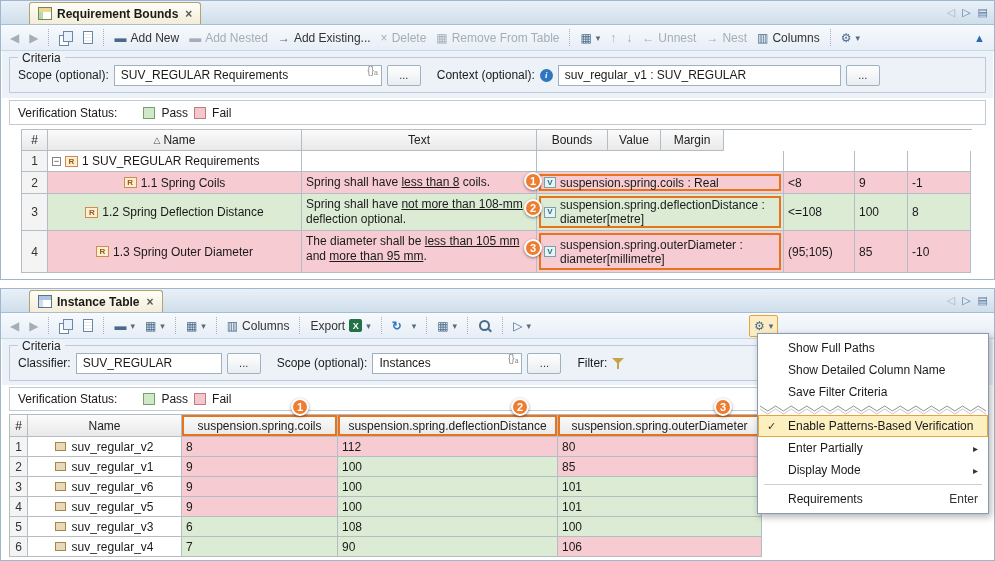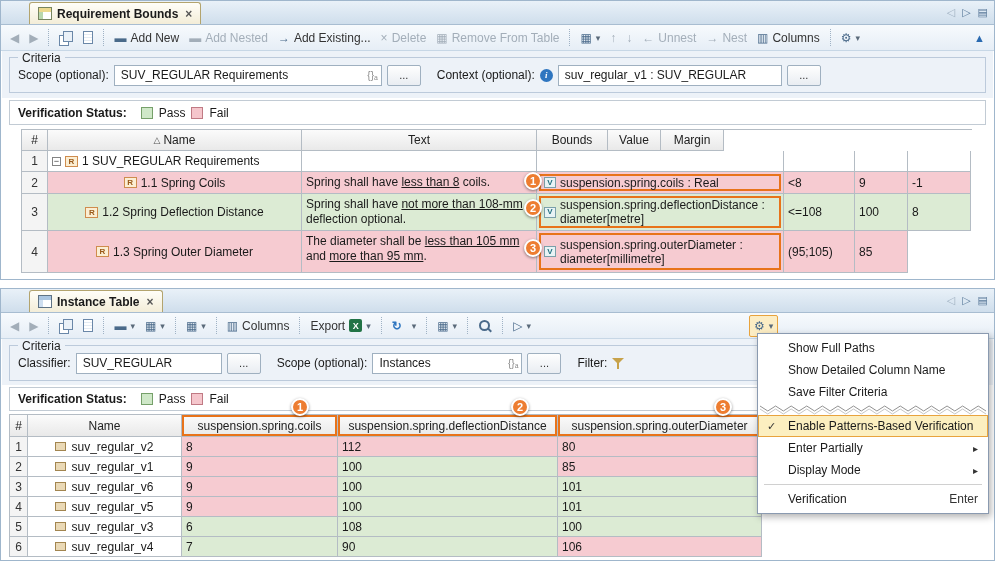--- a/index.html
+++ b/index.html
@@ -51,30 +51,30 @@
   .ic-inst { width: 11px; height: 9px; background: #ead9b6; border: 1px solid #a2854f; display: inline-block; }
   .ic-r { min-width: 13px; height: 11px; border: 1px solid #cf8c4e; background: #fbeed3; color: #9a5a1a; font-size: 8px; font-weight: bold; display: inline-flex; align-items: center; justify-content: center; }
   .ic-v { min-width: 12px; height: 11px; border: 1px solid #7aa0aa; background: #e8f3f5; color: #1f6f7f; font-size: 8px; font-weight: bold; display: inline-flex; align-items: center; justify-content: center; }
   .expander { width: 9px; height: 9px; border: 1px solid #848484; background: #fff; display: inline-flex; align-items: center; justify-content: center; font-size: 9px; line-height: 1; color: #333; }
 
   
   .zone { position: absolute; left: 1px; right: 1px; top: 50px; height: 47px; background: #edf2f8; }
   .criteria { position: absolute; left: 8px; right: 8px; top: 56px; height: 36px; border: 1px solid #bccadb; display: flex; align-items: center; padding: 0 8px; }
   .legend { position: absolute; top: -7px; left: 8px; background: #edf2f8; padding: 0 4px; color: #222; }
   .clab { margin-right: 5px; white-space: nowrap; }
-  .inputwrap { position: relative; display: inline-flex; align-items: center; }
+  .inputwrap { position: relative; display: inline-flex; align-items: flex-start; }
   .txtin { height: 21px; border: 1px solid #9fb0c0; background: #fff; padding: 0 20px 0 6px; font-family: "Liberation Sans", sans-serif; font-size: 12px; color: #1a1a1a; }
   .txtin.noicon { padding-right: 6px; }
   .braces { position: absolute; right: 4px; color: #8a8a8a; font-size: 10px; }
   .browse { width: 34px; height: 21px; margin-left: 5px; border: 1px solid #9fb0c0; border-radius: 2px; background: linear-gradient(#fefefe,#e9edf2); font-family: "Liberation Sans", sans-serif; font-size: 11px; color: #333; }
   .gap16 { width: 16px; } .gap10 { width: 10px; }
 
   
   .vstrip { position: absolute; left: 8px; right: 8px; height: 25px; border: 1px solid #c2cbd4; background: #fff; display: flex; align-items: center; padding: 0 8px; gap: 6px; }
-  .vlabel { font-weight: bold; margin-right: 8px; text-align: center; }
+  .vlabel { font-weight: normal; margin-right: 20px; text-align: center; }
   .swatch { width: 12px; height: 12px; display: inline-block; }
   .sw-pass { background: #cfe8c8; border: 1px solid #76a06a; }
   .sw-fail { background: #f5c6cc; border: 1px solid #c07a84; }
 
   
   .gtable { position: absolute; background: #fff; border-left: 1px solid #b4bcc4; border-top: 1px solid #b4bcc4; }
   .trow { display: flex; align-items: stretch; }
   .cell { border-right: 1px solid #b4bcc4; border-bottom: 1px solid #b4bcc4; padding: 1px 4px; display: flex; align-items: center; overflow: hidden; background: #fff; }
   .hcell { background: linear-gradient(#fbfbfb,#e9e9e9); justify-content: center; color: #222; }
   .numcell { background: #f4f4f4 !important; justify-content: center; color: #333; }
@@ -212,21 +212,21 @@
     <span class="clab">Scope (optional):</span>
     <span class="inputwrap">
       <input class="txtin" style="width: 268px;" readonly="" value="SUV_REGULAR Requirements">
       <span class="braces">{}ₐ</span>
     </span>
     <button class="browse">...</button>
     <span class="gap16"></span>
     <span class="clab">Context (optional):</span>
     <span class="ic-info">i</span>
     <span class="gap10" style="width:5px"></span>
-    <input class="txtin noicon" style="width: 224px;" readonly="" value="suv_regular_v1 : SUV_REGULAR">
+    <input class="txtin noicon" style="width: 283px;" readonly="" value="suv_regular_v1 : SUV_REGULAR">
     <button class="browse">...</button>
   </div>
 
   <div class="vstrip" style="top:99px">
     <span class="vlabel">Verification Status:</span>
     <span class="swatch sw-pass"></span>
     <span>Pass</span>
     <span class="swatch sw-fail"></span>
     <span>Fail</span>
   </div>
@@ -302,20 +302,21 @@
       </div>
       <div class="cell c-text txtc"><span>The diameter shall be </span><span class="u">less than 105 mm</span><span> and </span><span class="u">more than 95 mm</span><span>.</span></div>
       <div class="cell c-prop propc">
         <div class="prop-box">
           <span class="ic-v">V</span>
           <span>suspension.spring.outerDiameter : diameter[millimetre]</span>
         </div>
       </div>
       <div class="cell c-bounds">(95;105)</div>
       <div class="cell c-val">85</div>
+      <div class="cell c-margin">-10</div>
     </div>
   </div>
 </div>
 
 <div class="panel" id="p-inst">
 
   <div class="tabbar">
     <div class="tab">
       <span class="tab-icon blue"></span>
       <span class="tab-title">Instance Table</span>
@@ -515,21 +516,21 @@
   <div class="mitem">
       <span>Enter Partially</span>
       <span class="msub">▸</span>
     </div>
   <div class="mitem">
       <span>Display Mode</span>
       <span class="msub">▸</span>
     </div>
   <div class="msep"></div>
   <div class="mitem">
-      <span>Verification</span>
+      <span>Requirements</span>
       <span class="mshort">Enter</span>
     </div>
 </div>
 
 <div class="badge" style="left:524px;top:172px">1</div>
 <div class="badge" style="left:524px;top:199px">2</div>
 <div class="badge" style="left:524px;top:239px">3</div>
 <div class="badge" style="left:291px;top:398px">1</div>
 <div class="badge" style="left:511px;top:398px">2</div>
 <div class="badge" style="left:714px;top:398px">3</div>

